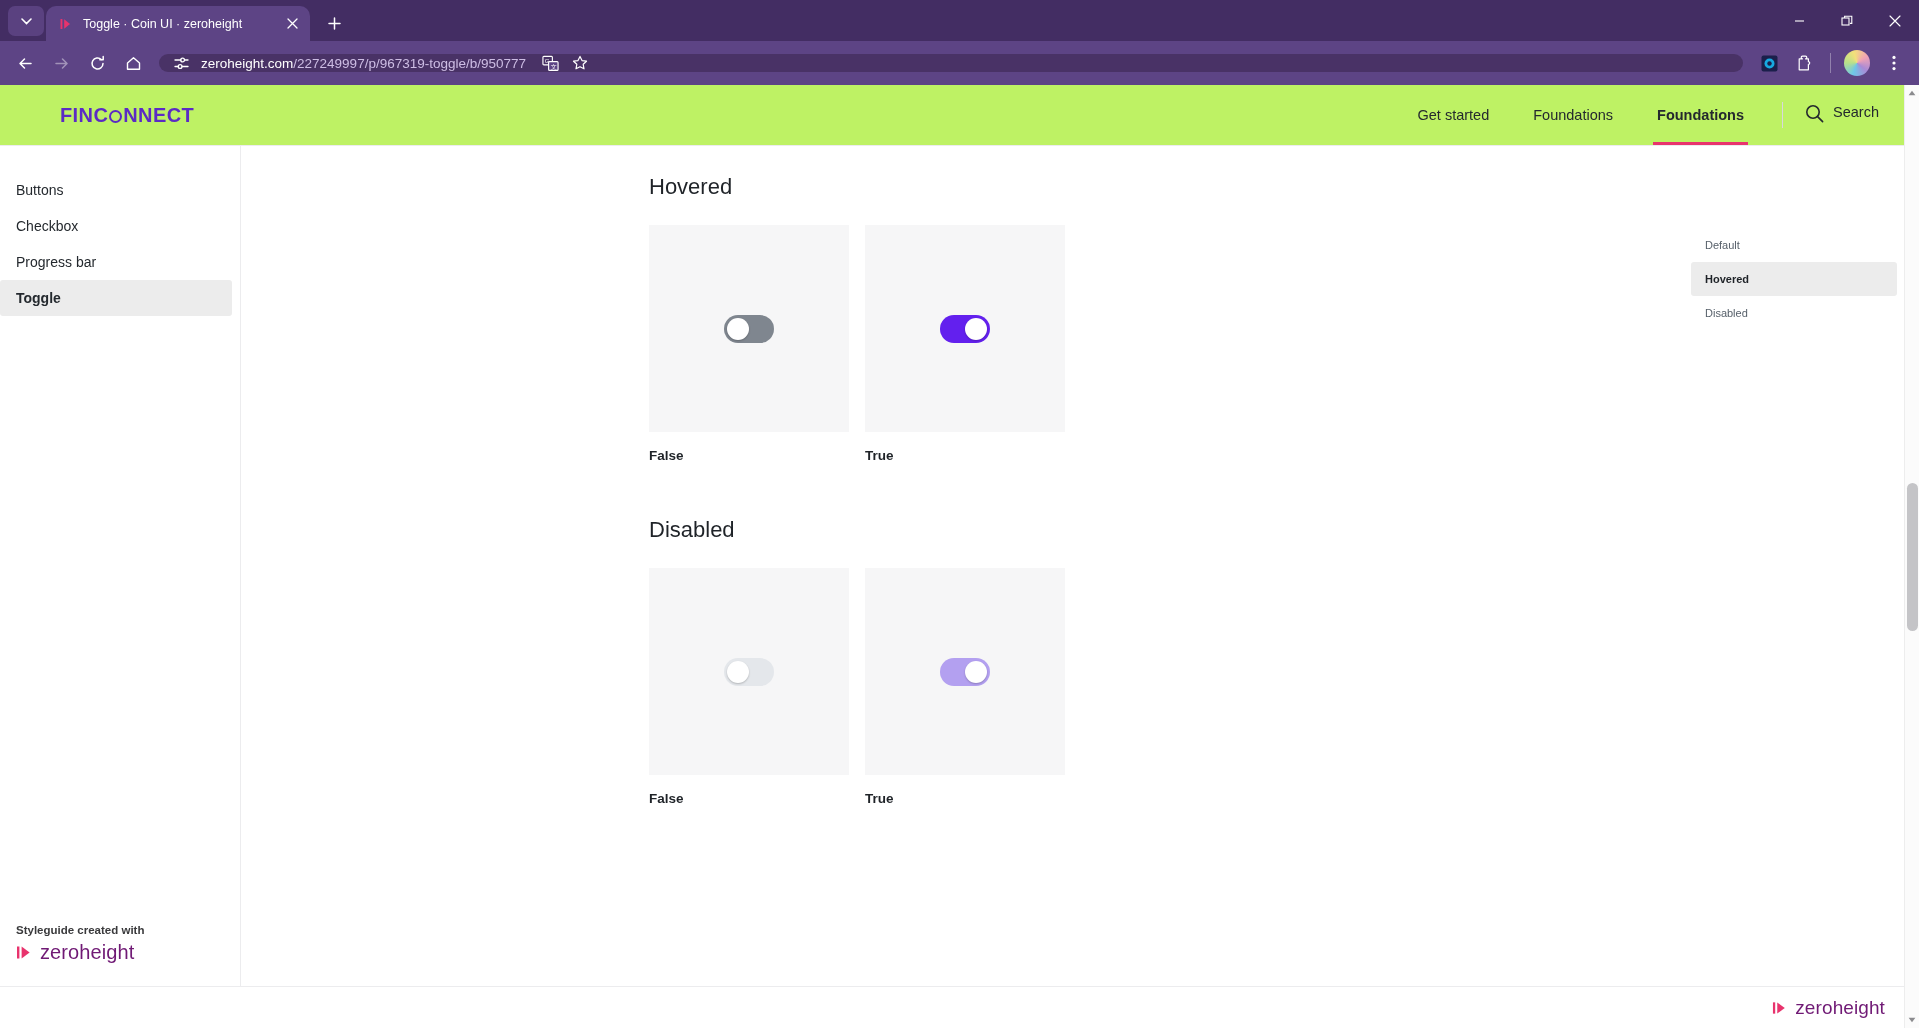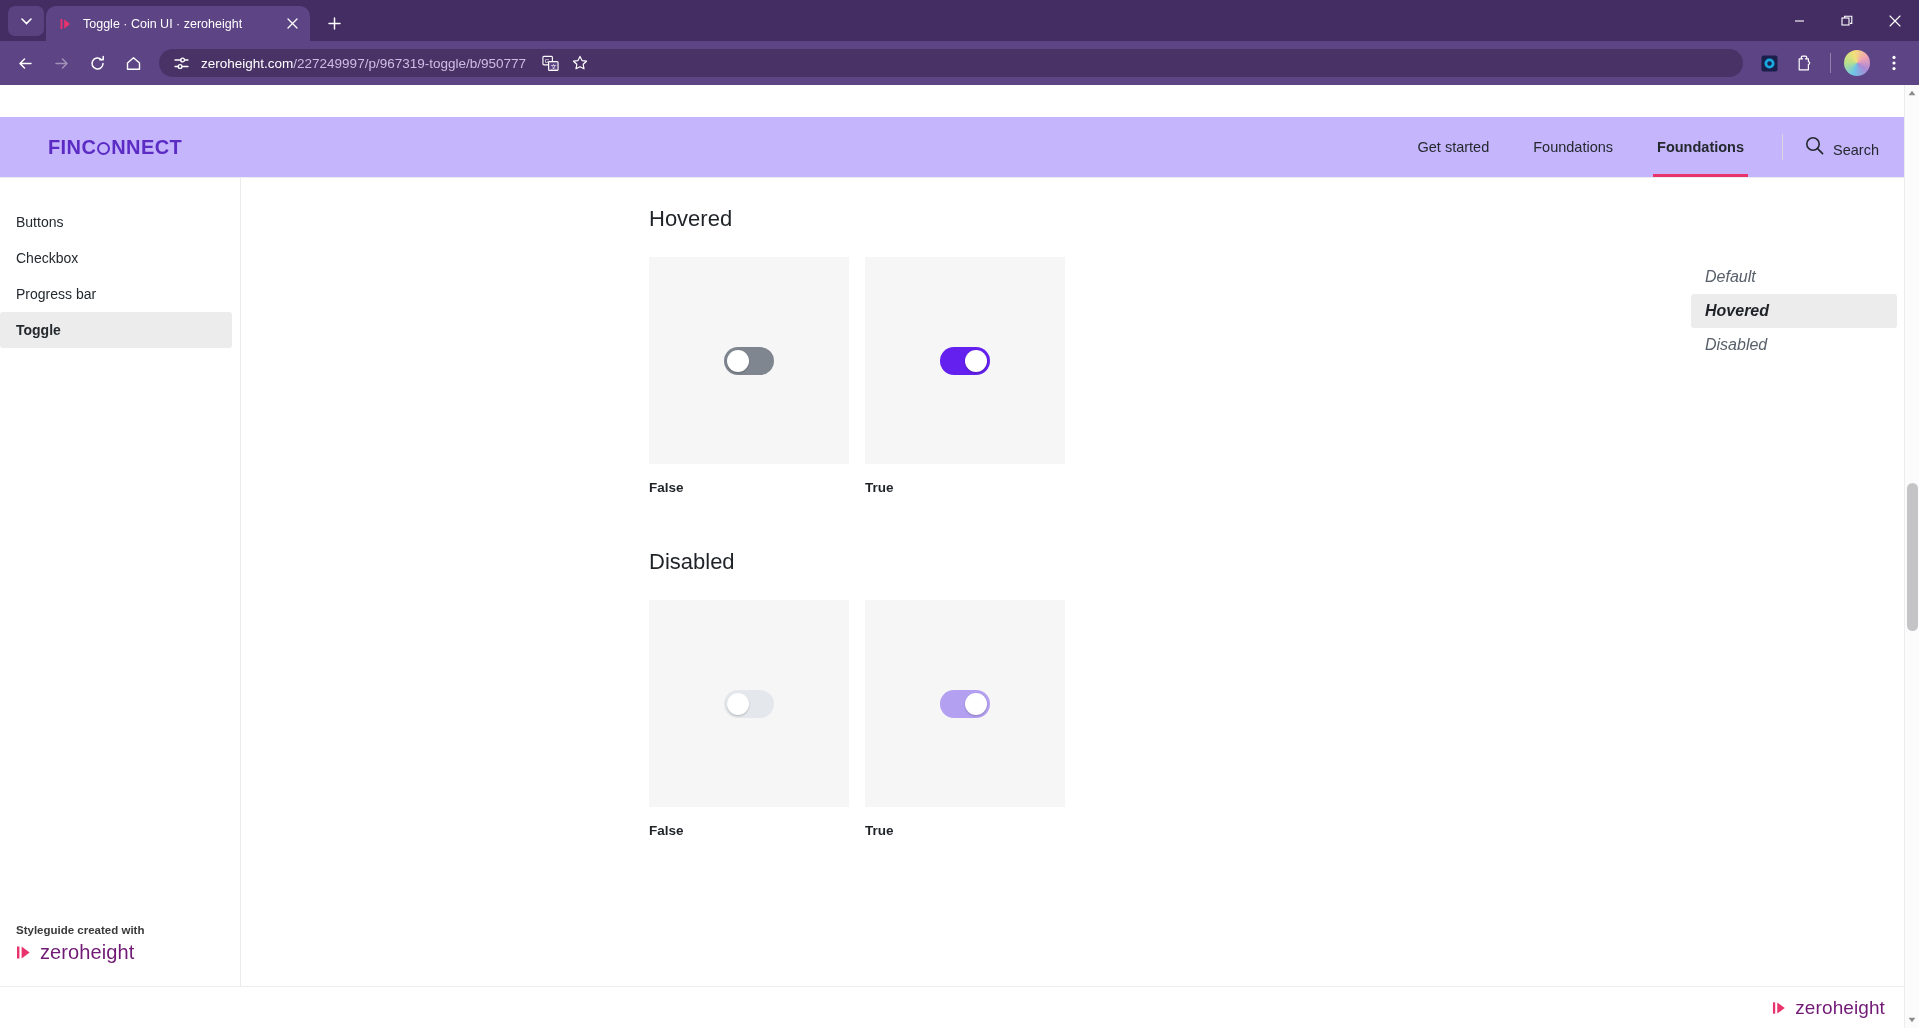--- a/index.html
+++ b/index.html
@@ -41,56 +41,56 @@
   .winctrls { position:absolute; right:0; top:0; height:41px; display:flex; }
   .winctrl { width: 48px; height: 41px; display:flex; align-items:center; justify-content:center; cursor:pointer; }
 
   .toolbar {
     height: 44px; background: #5d4485; display: flex; align-items: center;
     padding: 0 8px; gap: 2px; flex: none;
   }
   .tbtn { width: 34px; height: 34px; border-radius: 50%; display:flex; align-items:center; justify-content:center; cursor:pointer; flex:none; }
   .tbtn.disabled { opacity: 0.42; cursor: default; }
   .omnibox {
-    flex: 1; height: 28px; background: #493266; border-radius: 16px;
+    flex: 1; height: 18px; background: #493266; border-radius: 16px;
     display: flex; align-items: center; padding: 0 10px 0 12px; margin: 0 7px; gap: 10px;
     cursor: text; min-width: 0;
   }
   .omni-icon { width:20px; height:20px; display:flex; align-items:center; justify-content:center; flex:none; }
   .omni-url { font-size: 13.5px; color:#ffffff; white-space: nowrap; overflow:hidden; text-overflow: ellipsis; }
   .omni-url .path { color: #cdbde4; }
   .omni-right { display:flex; align-items:center; gap: 2px; flex:none; }
   .tb-right { display:flex; align-items:center; gap:2px; flex:none; }
   .tb-sep { width:1px; height:20px; background: rgba(255,255,255,0.33); margin: 0 6px; }
   .avatar-btn { width:26px; height:26px; border-radius:50%; overflow:hidden; margin:0 5px; cursor:pointer; flex:none;
     background: conic-gradient(from 200deg, #6ec6e8, #b8e08a, #f3e07a, #f0a3b5, #a98ad6, #6ec6e8); }
 
   
   .page { flex:1; background:#fff; display:flex; flex-direction:column; min-height:0; position:relative; }
 
   .site-header {
-    height: 60px; flex:none; background:#c4b5fd; display:flex; align-items:center;
-    padding: 0 40px 0 48px; position: relative; z-index: 5; margin-top: 32px;
+    height: 60px; flex:none; background:#bef264; display:flex; align-items:center;
+    padding: 0 40px 0 60px; position: relative; z-index: 5;
   }
   .logo { font-size: 20px; font-weight: 700; letter-spacing: 0.4px; color:#5B2BC4; display:flex; align-items:center; cursor:pointer; }
   .logo .ring {
     display:inline-block; width: 13px; height: 13px; border: 2.4px solid #5B2BC4;
     border-radius: 50%; margin: 0 1px; position: relative; top: 1px;
   }
   .site-nav { margin-left:auto; display:flex; align-items:center; gap: 0; height:100%; }
   .navitem {
     font-size: 14.5px; color: #24292e; padding: 0 22px; height:100%;
     display:flex; align-items:center; cursor:pointer; position:relative;
   }
   .navitem.active { font-weight: 700; }
   .navitem.active::after {
     content:""; position:absolute; left: 18px; right: 18px; bottom: 0; height: 3px; background: #E8336D;
   }
   .nav-sep { width:1px; height: 26px; background:#d8d8dc; margin: 0 16px; }
-  .nav-search { display:flex; align-items:flex-end; gap:9px; font-size:14.5px; color:#24292e; cursor:pointer; padding-left: 6px; }
+  .nav-search { display:flex; align-items:flex-start; gap:9px; font-size:14.5px; color:#24292e; cursor:pointer; padding-left: 6px; }
 
   .body-row { flex:1; display:flex; min-height:0; border-top: 1px solid #ececee; }
 
   
   .sidebar {
     width: 241px; flex:none; background:#fff; border-right: 1px solid #ececee;
     display:flex; flex-direction:column; padding-top: 26px; position:relative;
   }
   .side-item {
     height: 36px; display:flex; align-items:center; padding: 0 16px; margin: 0 0 0 0;
@@ -124,21 +124,21 @@
     background:#ffffff; box-shadow: 0 1px 2px rgba(0,0,0,0.22);
   }
   .toggle.off .knob { left: 3px; }
   .toggle.on  .knob { right: 3px; }
   .toggle.disabled { cursor: default; }
 
   
   .toc { width: 250px; flex:none; padding: 82px 22px 0 22px; }
   .toc-item {
     height: 34px; display:flex; align-items:center; padding: 0 14px;
-    font-size: 16px; color:#57606a; cursor:pointer; border-radius:3px;font-style:italic;
+    font-size: 11px; color:#57606a; cursor:pointer; border-radius:3px;
   }
   .toc-item.active { background:#ececec; color:#1f2328; font-weight:700; }
 
   
   .brandbar {
     height: 42px; flex:none; border-top: 1px solid #ececee; background:#fff;
     display:flex; align-items:center; justify-content:flex-end; padding-right: 34px;
   }
   .brandbar .zh-word { font-size: 19px; }
 

